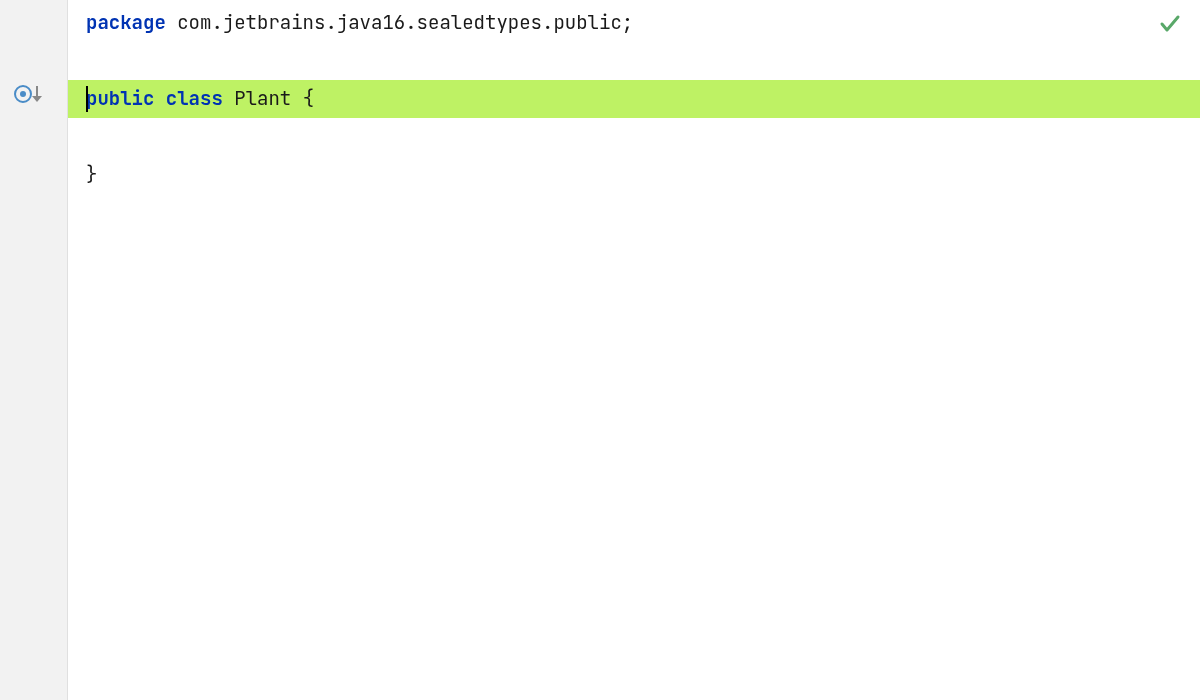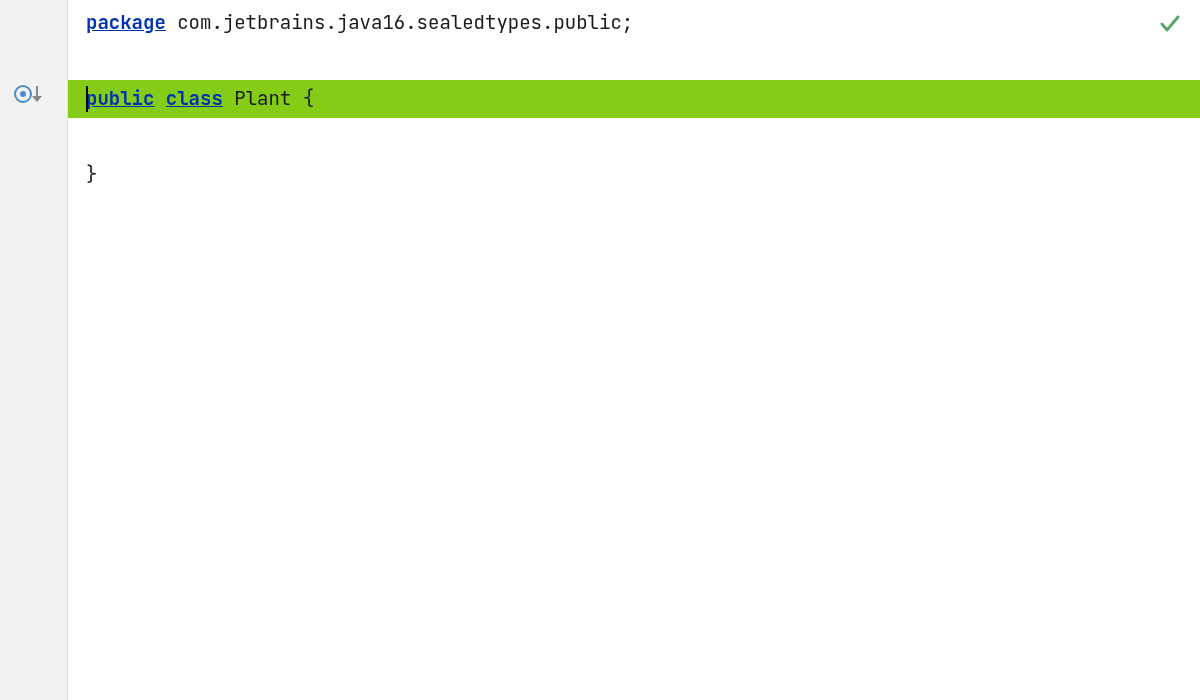--- a/index.html
+++ b/index.html
@@ -93,26 +93,25 @@
       background: #ffffff;
     }
     .code-line {
       height: 38px;
       line-height: 38px;
       padding-left: 18px;
       white-space: pre;
       position: relative;
     }
     .code-line.current-line {
-      background: #84cc16;
+      background: #bef264;
     }
     .keyword {
       color: #0033b3;
       font-weight: 600;
-      text-decoration: underline;
     }
     .plain {
       color: #1a1a1a;
     }
     .caret {
       position: absolute;
       width: 2px;
       height: 26px;
       background: #000;
       left: 18px;

